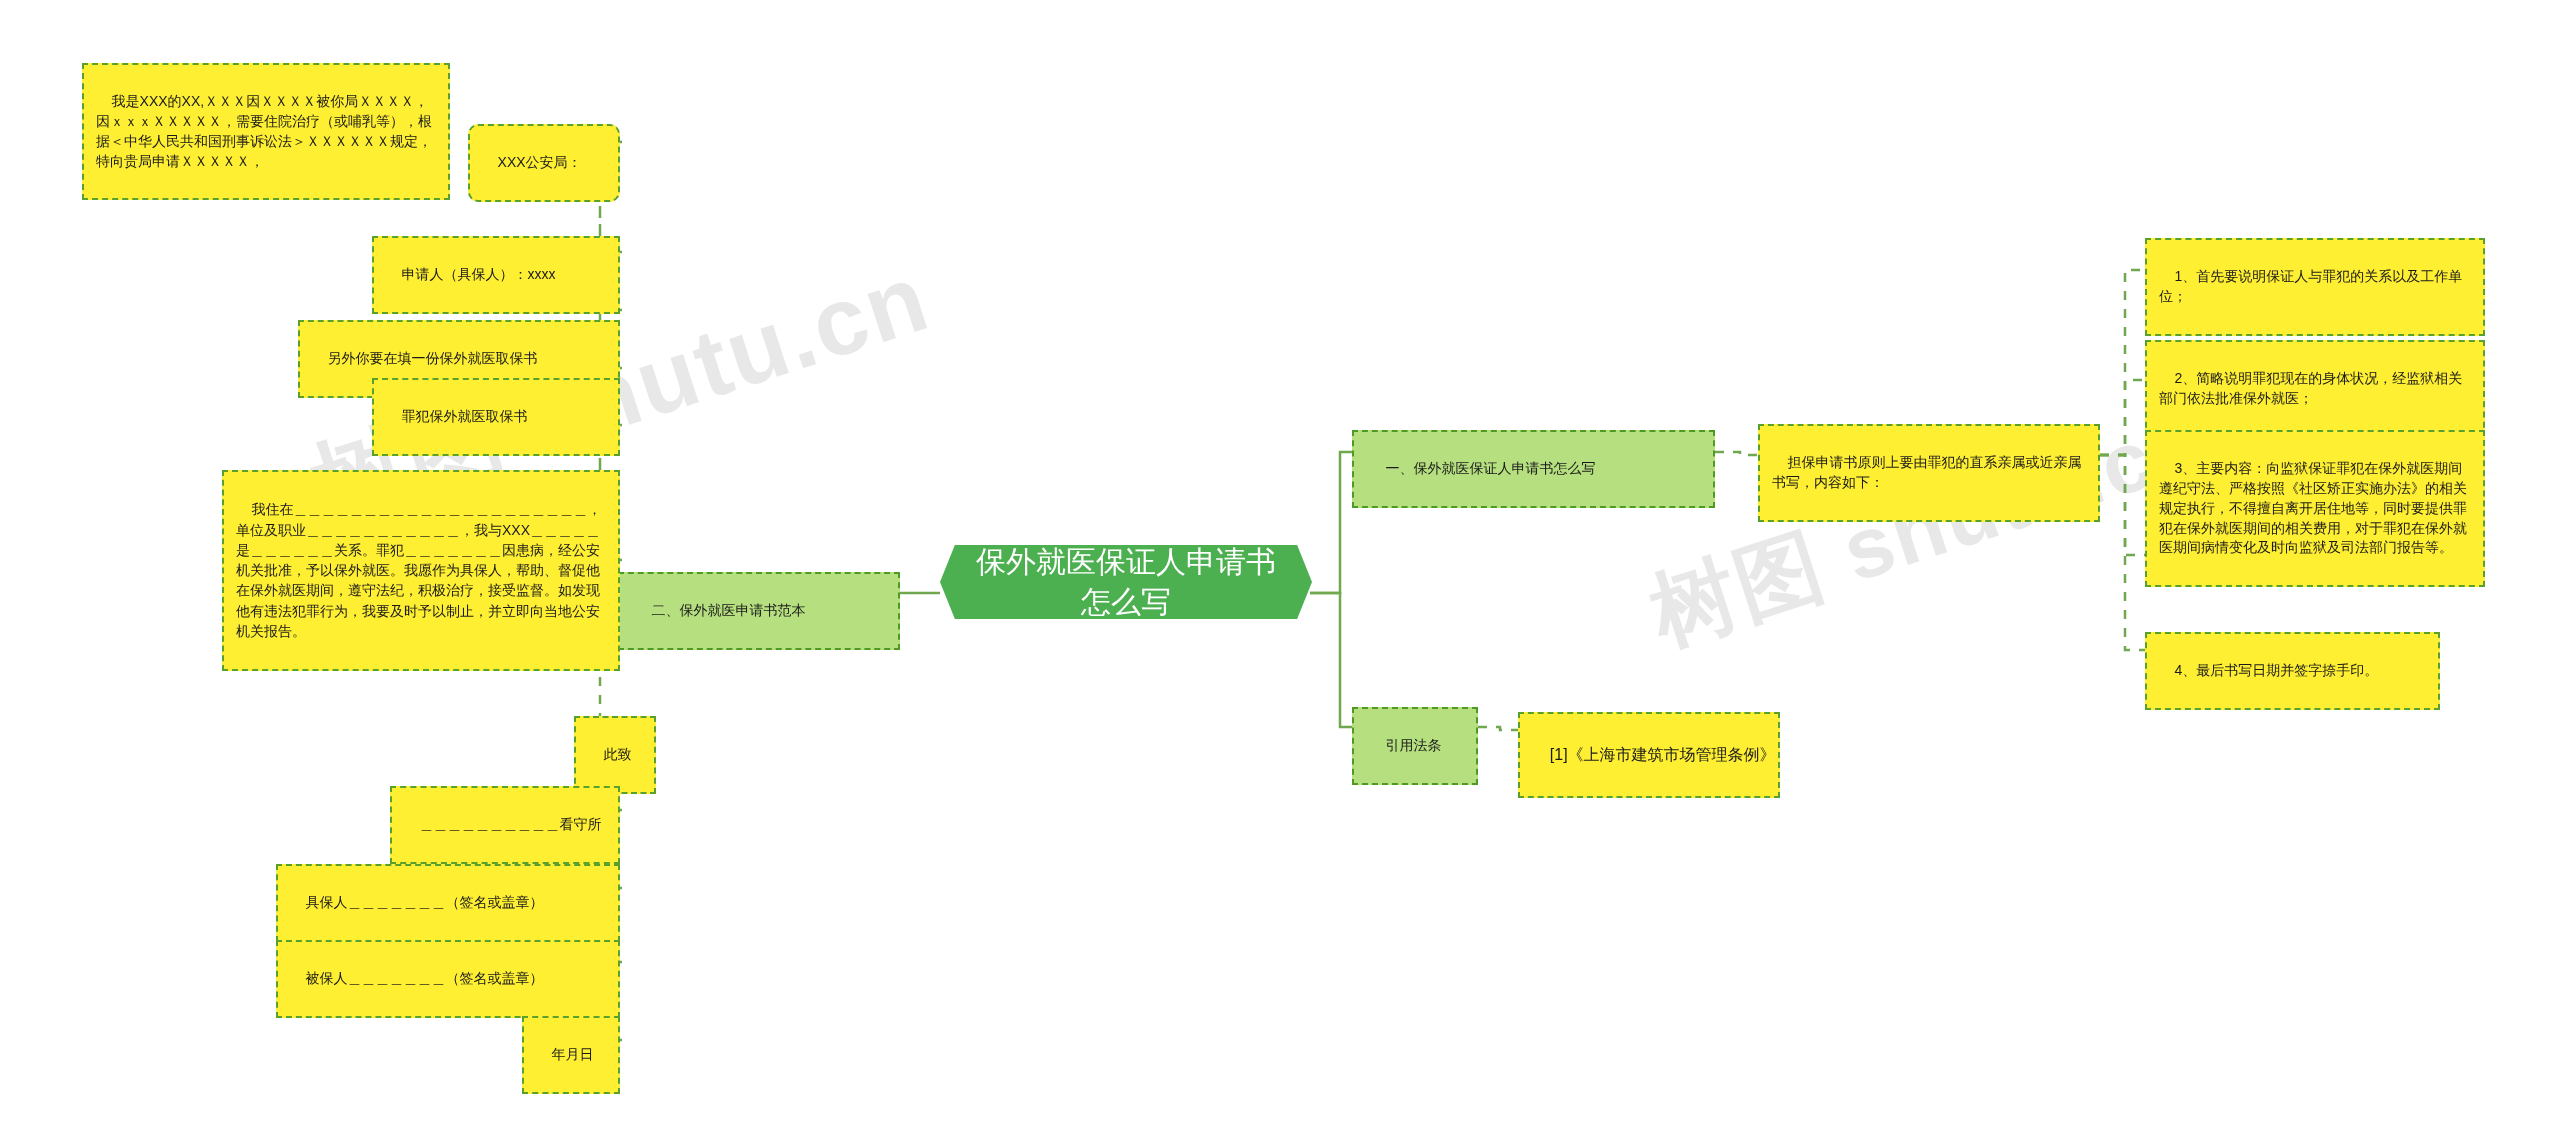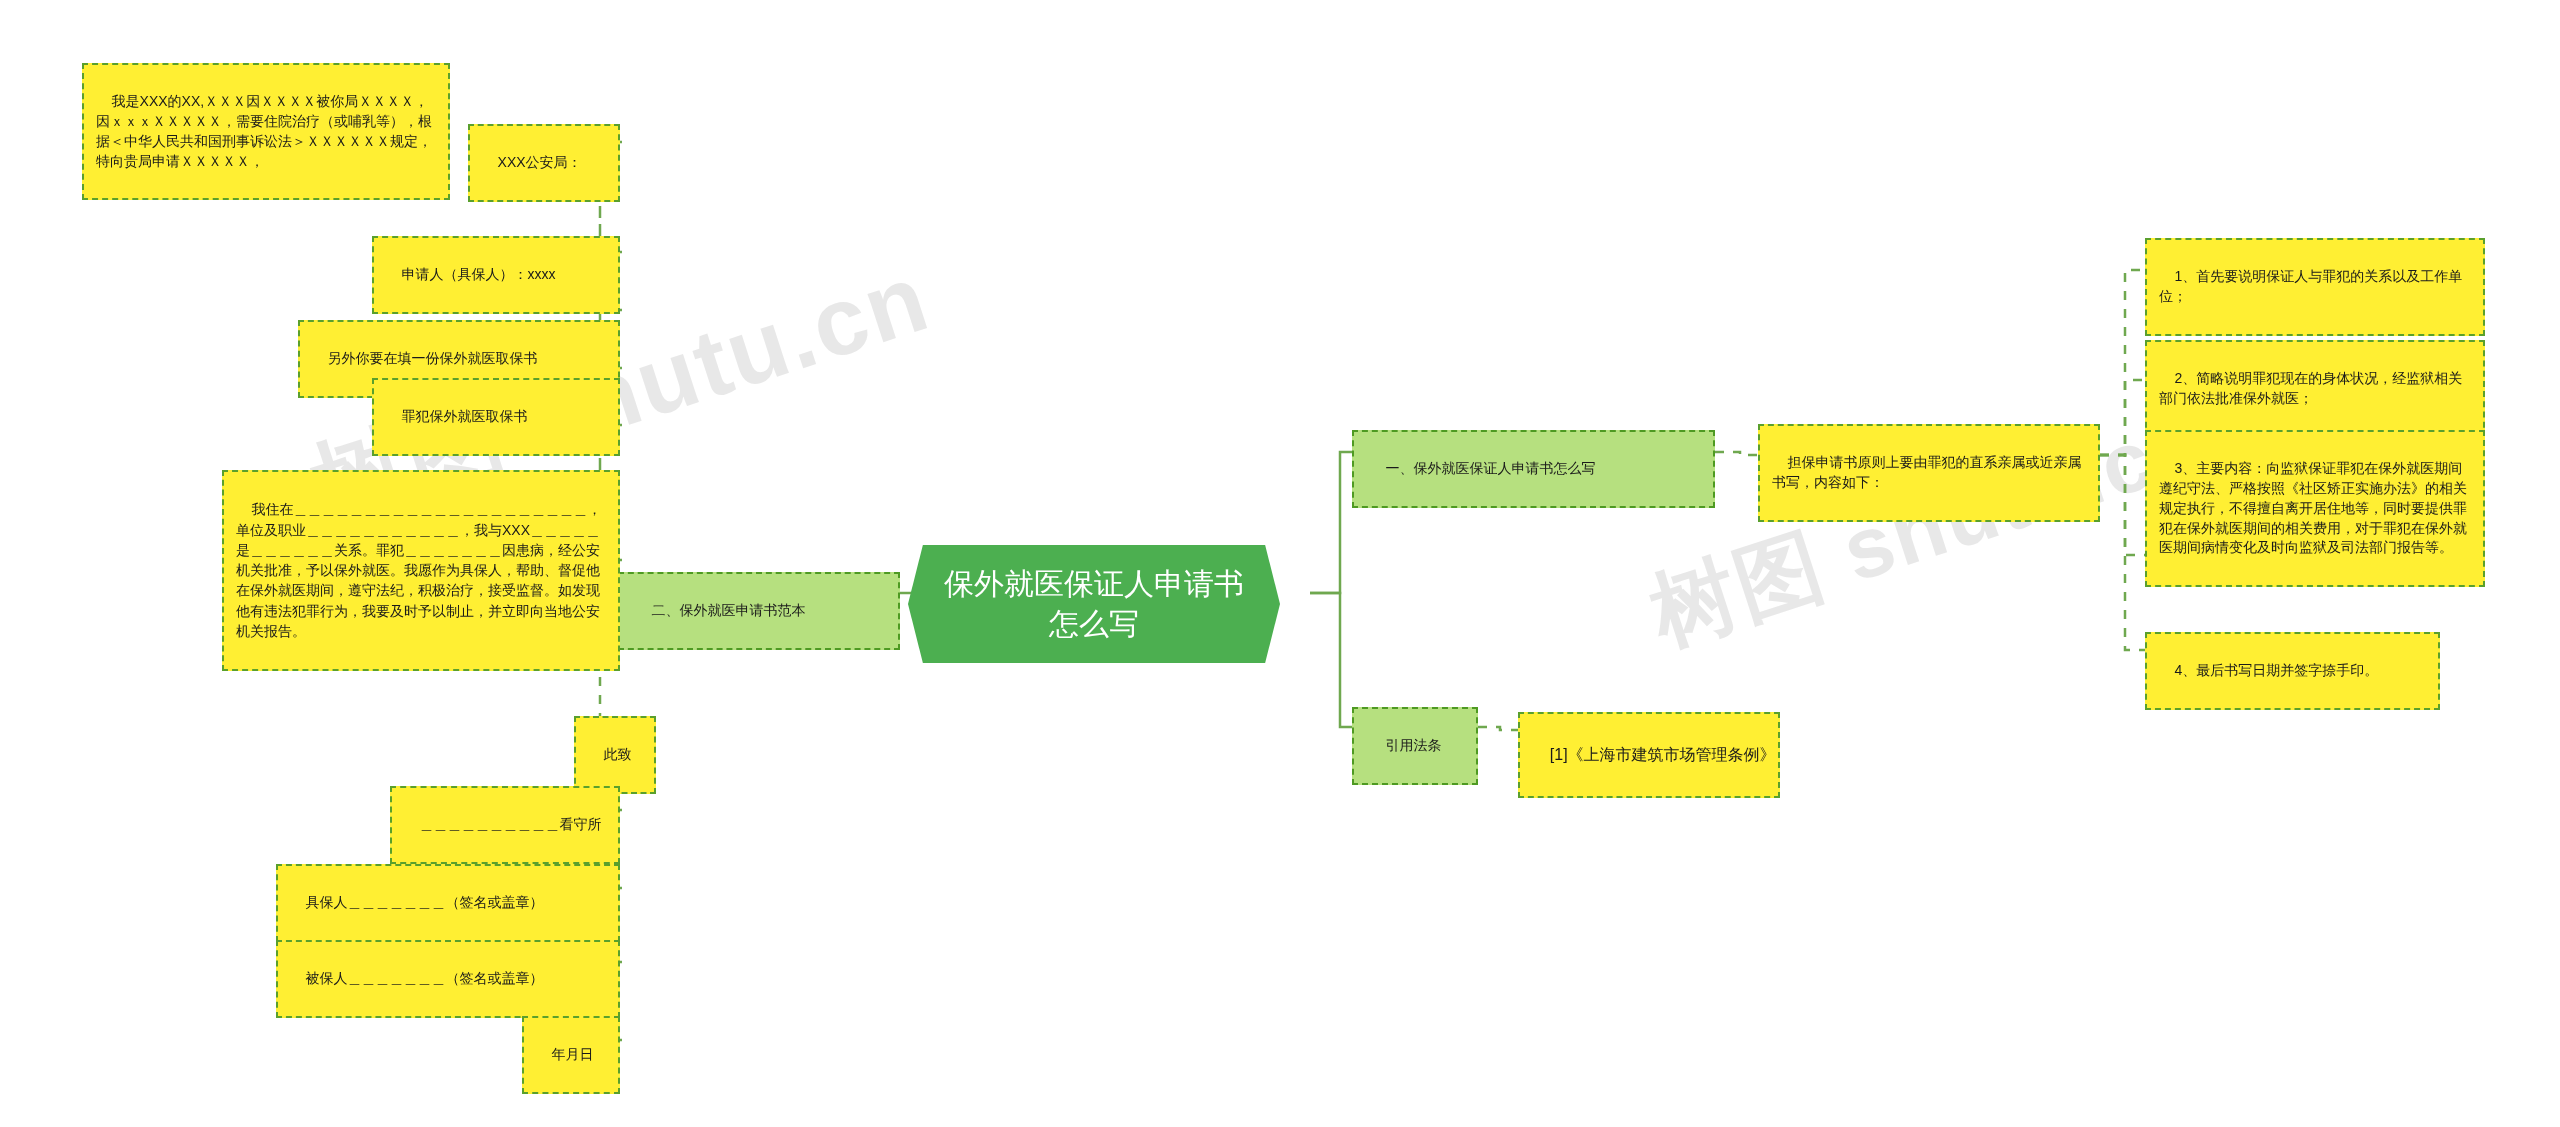--- a/index.html
+++ b/index.html
@@ -115,21 +115,21 @@
       <path d="M600 425 L622 425"></path>
       <path d="M600 560 L622 560"></path>
       <path d="M600 732 L622 732"></path>
       <path d="M600 810 L622 810"></path>
       <path d="M600 888 L622 888"></path>
       <path d="M600 962 L622 962"></path>
       <path d="M600 1040 L622 1040"></path>
     </g>
   </svg>
 
-  <div class="node center-node" style="left:908px; top:545px; width:372px; height:118px;">
+  <div class="node center-node" style="left:940px; top:545px; width:372px; height:74px;">
     <span class="center-txt">保外就医保证人申请书怎么写</span>
   </div>
 
   <div class="node lgreen nowrap" style="left:1352px; top:430px; width:363px;">
     <span>一、保外就医保证人申请书怎么写</span>
   </div>
 
   <div class="node yellow" style="left:1758px; top:424px; width:342px;">
     <span>担保申请书原则上要由罪犯的直系亲属或近亲属书写，内容如下：</span>
   </div>
@@ -159,21 +159,21 @@
   </div>
 
   <div class="node lgreen nowrap" style="left:618px; top:572px; width:282px;">
     <span>二、保外就医申请书范本</span>
   </div>
 
   <div class="node yellow" style="left:82px; top:63px; width:368px;">
     <span>我是XXX的XX,ＸＸＸ因ＸＸＸＸ被你局ＸＸＸＸ，因ｘｘｘＸＸＸＸＸ，需要住院治疗（或哺乳等），根据＜中华人民共和国刑事诉讼法＞ＸＸＸＸＸＸ规定，特向贵局申请ＸＸＸＸＸ，</span>
   </div>
 
-  <div class="node yellow nowrap" style="left:468px; top:124px; width:152px;">
+  <div class="node yellow nowrap" style="left:468px; top:124px; width:152px;border-radius:10px;">
     <span>XXX公安局：</span>
   </div>
 
   <div class="node yellow nowrap" style="left:372px; top:236px; width:248px;">
     <span>申请人（具保人）：xxxx</span>
   </div>
 
   <div class="node yellow nowrap" style="left:298px; top:320px; width:322px;">
     <span>另外你要在填一份保外就医取保书</span>
   </div>

